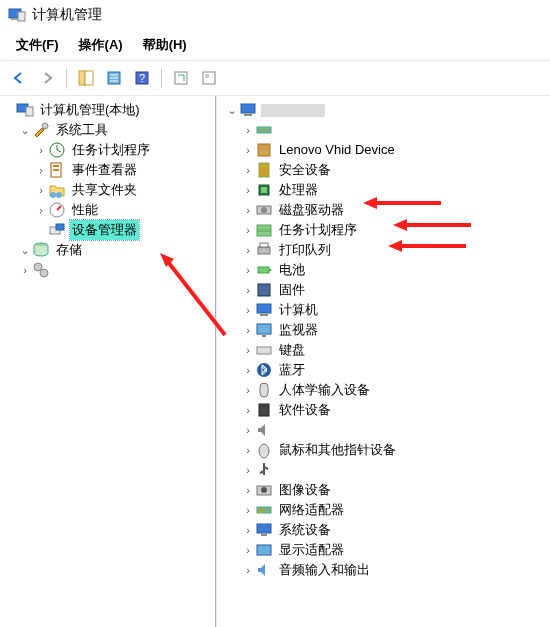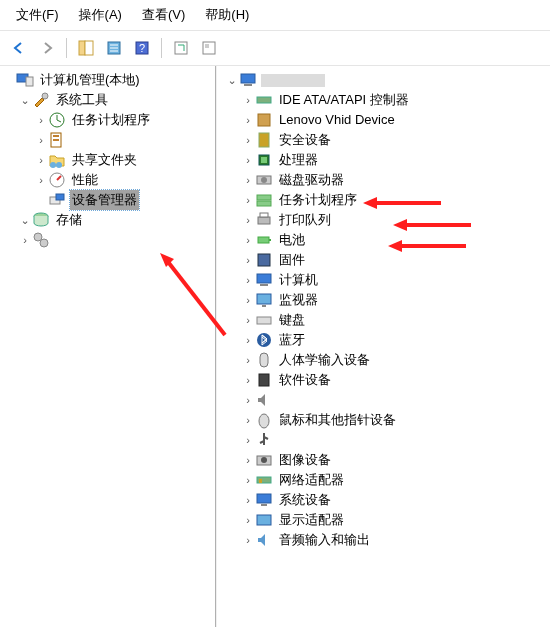--- a/index.html
+++ b/index.html
@@ -1,49 +1,58 @@
 <!DOCTYPE html>
 <html><head>
 <meta charset="utf-8">
 <style>
   html,body{margin:0;padding:0;font-family:"Microsoft YaHei","Segoe UI",sans-serif;font-size:13px;color:#000;background:#fff;}
   .window{width:550px;height:627px;box-sizing:border-box;display:flex;flex-direction:column;overflow:hidden;position:relative;}
   .titlebar{display:flex;align-items:center;padding:6px 8px;gap:6px;}
   .titlebar .icon{width:18px;height:18px;}
   .titlebar .title{font-size:14px;}
-  .menubar{display:flex;gap:0;padding:2px 6px;}
+  .menubar{display:flex;gap:0;padding:2px 6px;font-weight:bold;}
   .menubar .menu-item{padding:4px 10px;cursor:default;}
   .toolbar{display:flex;align-items:center;gap:2px;padding:4px 6px;border-top:1px solid #e5e5e5;border-bottom:1px solid #e5e5e5;}
   .tbtn{width:24px;height:24px;display:flex;align-items:center;justify-content:center;border:1px solid transparent;border-radius:2px;}
   .sep{width:1px;height:20px;background:#ccc;margin:0 4px;}
   .panes{flex:1;display:flex;min-height:0;}
   .pane-left{width:215px;border-right:1px solid #b0b0b0;overflow:auto;}
   .pane-right{flex:1;overflow:auto;border-left:1px solid #f0f0f0;padding-left:6px;}
   .tree{padding:4px 2px;}
   .node{display:flex;align-items:center;height:20px;line-height:20px;white-space:nowrap;}
   .node .tw{width:14px;text-align:center;color:#5a5a5a;font-size:11px;user-select:none;}
   .node .ic{width:18px;height:18px;margin-right:4px;flex:0 0 auto;display:inline-flex;align-items:center;justify-content:center;}
   .node .lbl{padding:0 2px;}
-  .node.selected .lbl{background:#a3a3a3;outline:1px dotted #70a8d8;}
+  .node.selected .lbl{background:#5eead4;outline:1px dotted #70a8d8;}
   .indent-1{padding-left:16px;}
   .indent-2{padding-left:32px;}
   
   .arrow{position:absolute;pointer-events:none;}
   .arrow svg{display:block;}
 </style>
 </head>
 <body>
 
 <div class="window">
 
+  <div class="titlebar">
+    <span class="icon">
+      <svg viewBox="0 0 18 18">
+          <rect x="1" y="3" width="12" height="9" fill="#3b7dd8" stroke="#2a5ca0"></rect>
+          <rect x="3" y="12" width="8" height="2" fill="#999"></rect>
+          <rect x="10" y="6" width="7" height="9" fill="#e8e8e8" stroke="#888"></rect>
+        </svg>
+    </span>
+    <span class="title">计算机管理</span>
+  </div>
 
   <div class="menubar">
     <div class="menu-item">文件(F)</div>
     <div class="menu-item">操作(A)</div>
-    <div class="menu-item">查看(V)</div>
     <div class="menu-item">帮助(H)</div>
   </div>
 
   <div class="toolbar">
     <div class="tbtn">
       <svg width="16" height="16" viewBox="0 0 16 16">
           <path d="M10 3 L4 8 L10 13" fill="none" stroke="#1e73d2" stroke-width="2"></path>
         </svg>
     </div>
     <div class="tbtn">
@@ -127,20 +136,21 @@
 
         <div class="node indent-2">
           <span class="tw">›</span>
           <span class="ic">
             <svg viewBox="0 0 18 18">
                 <rect x="3" y="2" width="10" height="14" fill="#fff" stroke="#a06000"></rect>
                 <rect x="5" y="4" width="6" height="2" fill="#c08030"></rect>
                 <rect x="5" y="8" width="6" height="2" fill="#c08030"></rect>
               </svg>
           </span>
+          <span class="lbl">事件查看器</span>
         </div>
 
         <div class="node indent-2">
           <span class="tw">›</span>
           <span class="ic">
             <svg viewBox="0 0 18 18">
                 <path d="M2 5h5l2 2h7v8H2z" fill="#f7d774" stroke="#c9a227"></path>
                 <circle cx="5" cy="14" r="3" fill="#6ab0e0"></circle>
                 <circle cx="11" cy="14" r="3" fill="#6ab0e0"></circle>
               </svg>
@@ -209,21 +219,20 @@
           <span class="lbl" style="background:#dcdcdc;width:60px;height:13px;display:inline-block;"></span>
         </div>
 
         <div class="node indent-1">
           <span class="tw">›</span>
           <span class="ic">
               <svg viewBox="0 0 18 18">
                 <rect x="2" y="6" width="14" height="6" fill="#7db07d" stroke="#4a8"></rect>
               </svg>
             </span>
-          <span class="lbl">IDE ATA/ATAPI 控制器</span>
         </div>
 
         <div class="node indent-1">
           <span class="tw">›</span>
           <span class="ic">
               <svg viewBox="0 0 18 18">
                 <rect x="3" y="3" width="12" height="12" fill="#d0a050" stroke="#a07020"></rect>
               </svg>
             </span>
           <span class="lbl">Lenovo Vhid Device</span>

